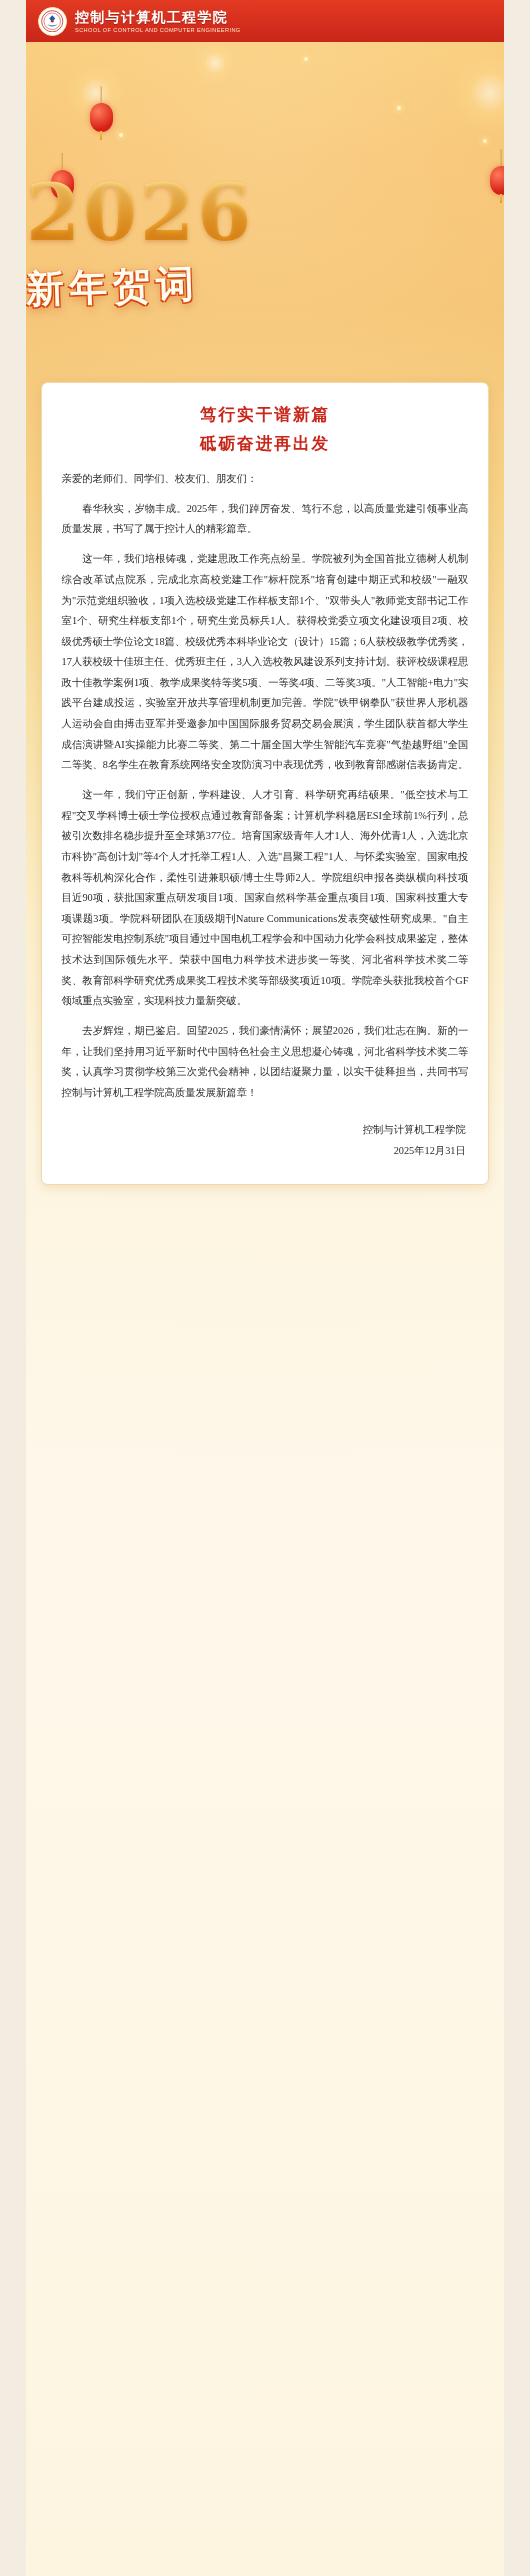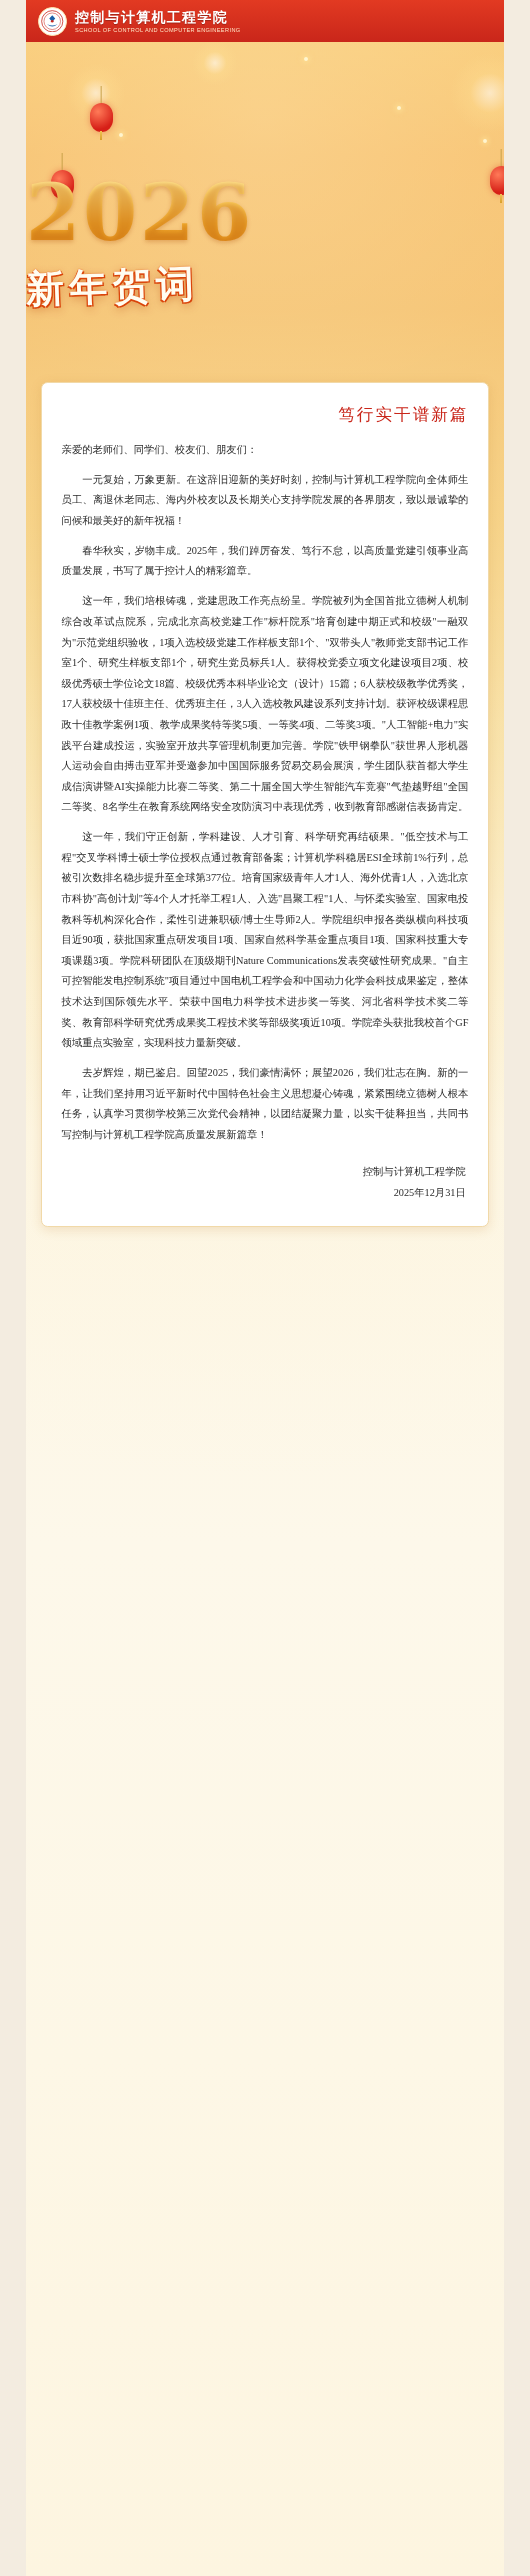--- a/index.html
+++ b/index.html
@@ -129,24 +129,24 @@
     position: relative;
     z-index: 6;
     margin: 5.3px 14.6px 0;
     background: #ffffff;
     border: 0.7px solid #f1d9a8;
     border-radius: 6.6px;
     box-shadow: 0 2.7px 10.6px rgba(190,120,40,.18);
     padding: 17px 20px 22.5px;
   }
   .headline {
-    text-align: right;
+    text-align: center;
     color: #c9261a;
     font-family: "DejaVu Serif", serif;
-    font-weight: normal;
+    font-weight: bold;
     font-size: 16.6px;
     letter-spacing: 2px;
     line-height: 1.75;
     margin-bottom: 10.6px;
   }
   .card p {
     margin: 0 0 9.3px;
     font-size: 10.3px;
     line-height: 2.0;
     color: #2b2b2b;
@@ -206,28 +206,28 @@
   <div class="deco lantern" style="left:492px; top:109px;"></div>
 
   <div class="hero">
     <div class="year">2026</div>
     <div class="greeting-title">新年贺词</div>
   </div>
 
   <div class="card">
     <div class="headline">
       <div>笃行实干谱新篇</div>
+      <div>砥砺奋进再出发</div>
     </div>
 
     <p class="no-indent">亲爱的老师们、同学们、校友们、朋友们：</p>
-    <p>一元复始，万象更新。在这辞旧迎新的美好时刻，控制与计算机工程学院向全体师生员工、离退休老同志、海内外校友以及长期关心支持学院发展的各界朋友，致以最诚挚的问候和最美好的新年祝福！</p>
     <p>春华秋实，岁物丰成。2025年，我们踔厉奋发、笃行不怠，以高质量党建引领事业高质量发展，书写了属于控计人的精彩篇章。</p>
     <p>这一年，我们培根铸魂，党建思政工作亮点纷呈。学院被列为全国首批立德树人机制综合改革试点院系，完成北京高校党建工作"标杆院系"培育创建中期正式和校级"一融双为"示范党组织验收，1项入选校级党建工作样板支部1个、"双带头人"教师党支部书记工作室1个、研究生样板支部1个，研究生党员标兵1人。获得校党委立项文化建设项目2项、校级优秀硕士学位论文18篇、校级优秀本科毕业论文（设计）15篇；6人获校级教学优秀奖，17人获校级十佳班主任、优秀班主任，3人入选校教风建设系列支持计划。获评校级课程思政十佳教学案例1项、教学成果奖特等奖5项、一等奖4项、二等奖3项。"人工智能+电力"实践平台建成投运，实验室开放共享管理机制更加完善。学院"铁甲钢拳队"获世界人形机器人运动会自由搏击亚军并受邀参加中国国际服务贸易交易会展演，学生团队获首都大学生成信演讲暨AI实操能力比赛二等奖、第二十届全国大学生智能汽车竞赛"气垫越野组"全国二等奖、8名学生在教育系统网络安全攻防演习中表现优秀，收到教育部感谢信表扬肯定。</p>
     <p>这一年，我们守正创新，学科建设、人才引育、科学研究再结硕果。"低空技术与工程"交叉学科博士硕士学位授权点通过教育部备案；计算机学科稳居ESI全球前1%行列，总被引次数排名稳步提升至全球第377位。培育国家级青年人才1人、海外优青1人，入选北京市科协"高创计划"等4个人才托举工程1人、入选"昌聚工程"1人、与怀柔实验室、国家电投教科等机构深化合作，柔性引进兼职硕/博士生导师2人。学院组织申报各类纵横向科技项目近90项，获批国家重点研发项目1项、国家自然科学基金重点项目1项、国家科技重大专项课题3项。学院科研团队在顶级期刊Nature Communications发表突破性研究成果。"自主可控智能发电控制系统"项目通过中国电机工程学会和中国动力化学会科技成果鉴定，整体技术达到国际领先水平。荣获中国电力科学技术进步奖一等奖、河北省科学技术奖二等奖、教育部科学研究优秀成果奖工程技术奖等部级奖项近10项。学院牵头获批我校首个GF领域重点实验室，实现科技力量新突破。</p>
-    <p>去岁辉煌，期已鉴启。回望2025，我们豪情满怀；展望2026，我们壮志在胸。新的一年，让我们坚持用习近平新时代中国特色社会主义思想凝心铸魂，紧紧围绕立德树人根本任务，认真学习贯彻学校第三次党代会精神，以团结凝聚力量，以实干徒释担当，共同书写控制与计算机工程学院高质量发展新篇章！</p>
+    <p>去岁辉煌，期已鉴启。回望2025，我们豪情满怀；展望2026，我们壮志在胸。新的一年，让我们坚持用习近平新时代中国特色社会主义思想凝心铸魂，河北省科学技术奖二等奖，认真学习贯彻学校第三次党代会精神，以团结凝聚力量，以实干徒释担当，共同书写控制与计算机工程学院高质量发展新篇章！</p>
 
     <div class="signature">
       <div>控制与计算机工程学院</div>
       <div>2025年12月31日</div>
     </div>
   </div>
 
   <div class="footer-deco"></div>
 </div>
 

